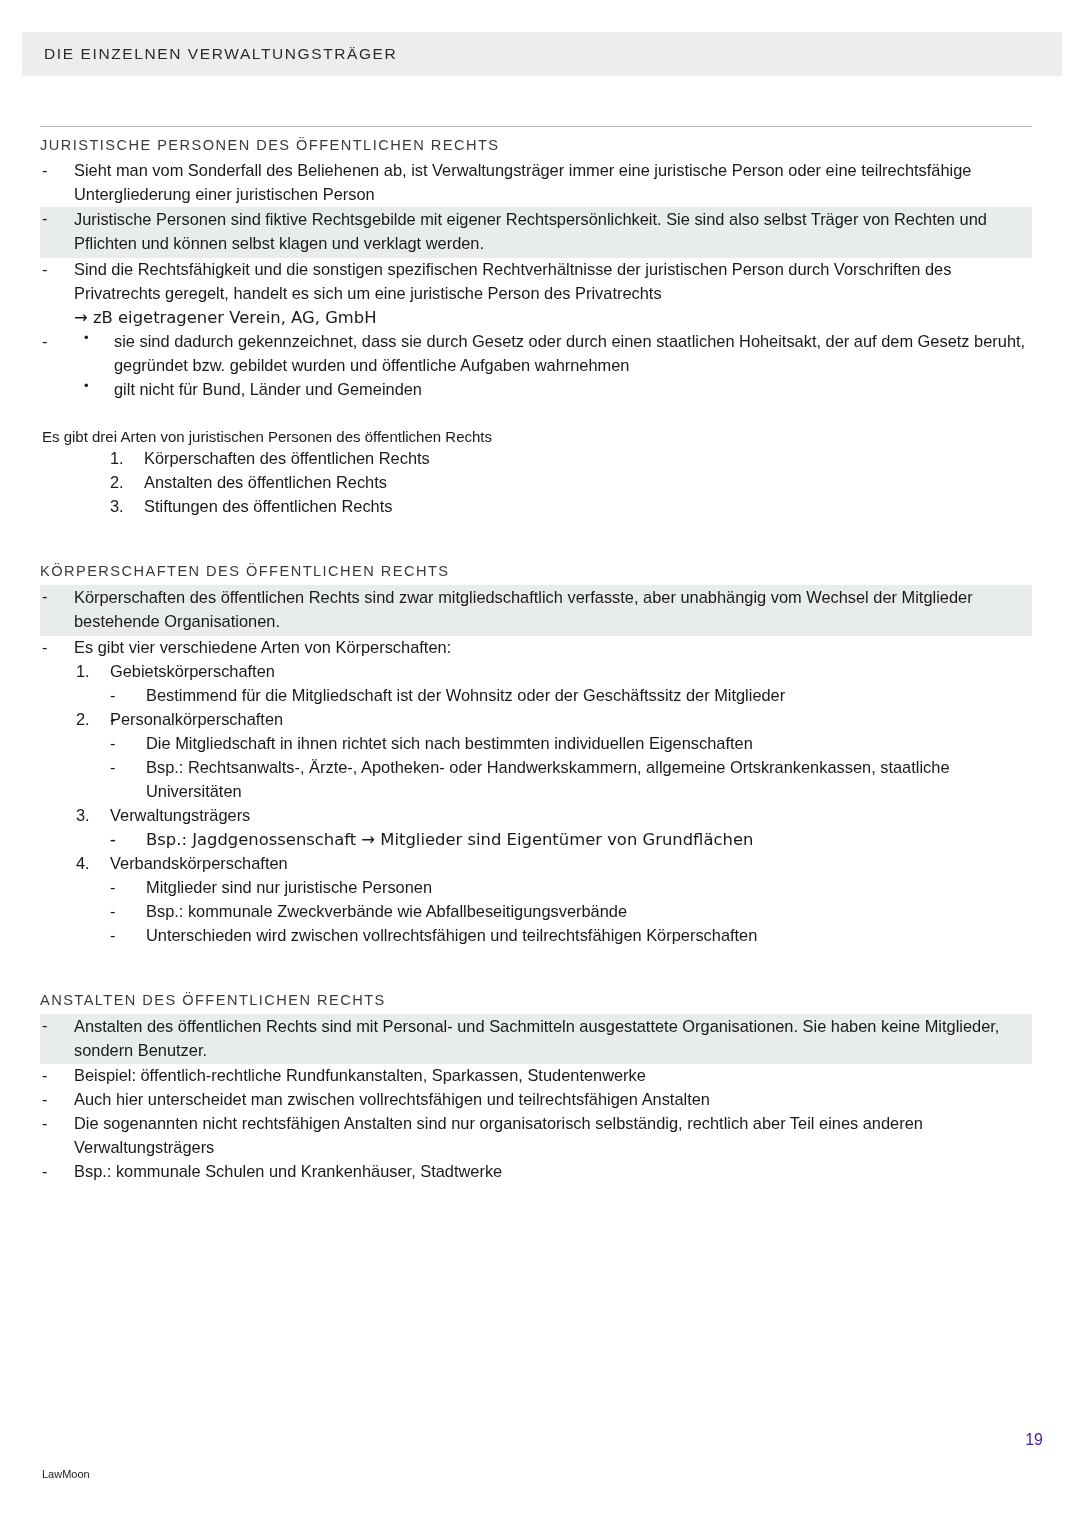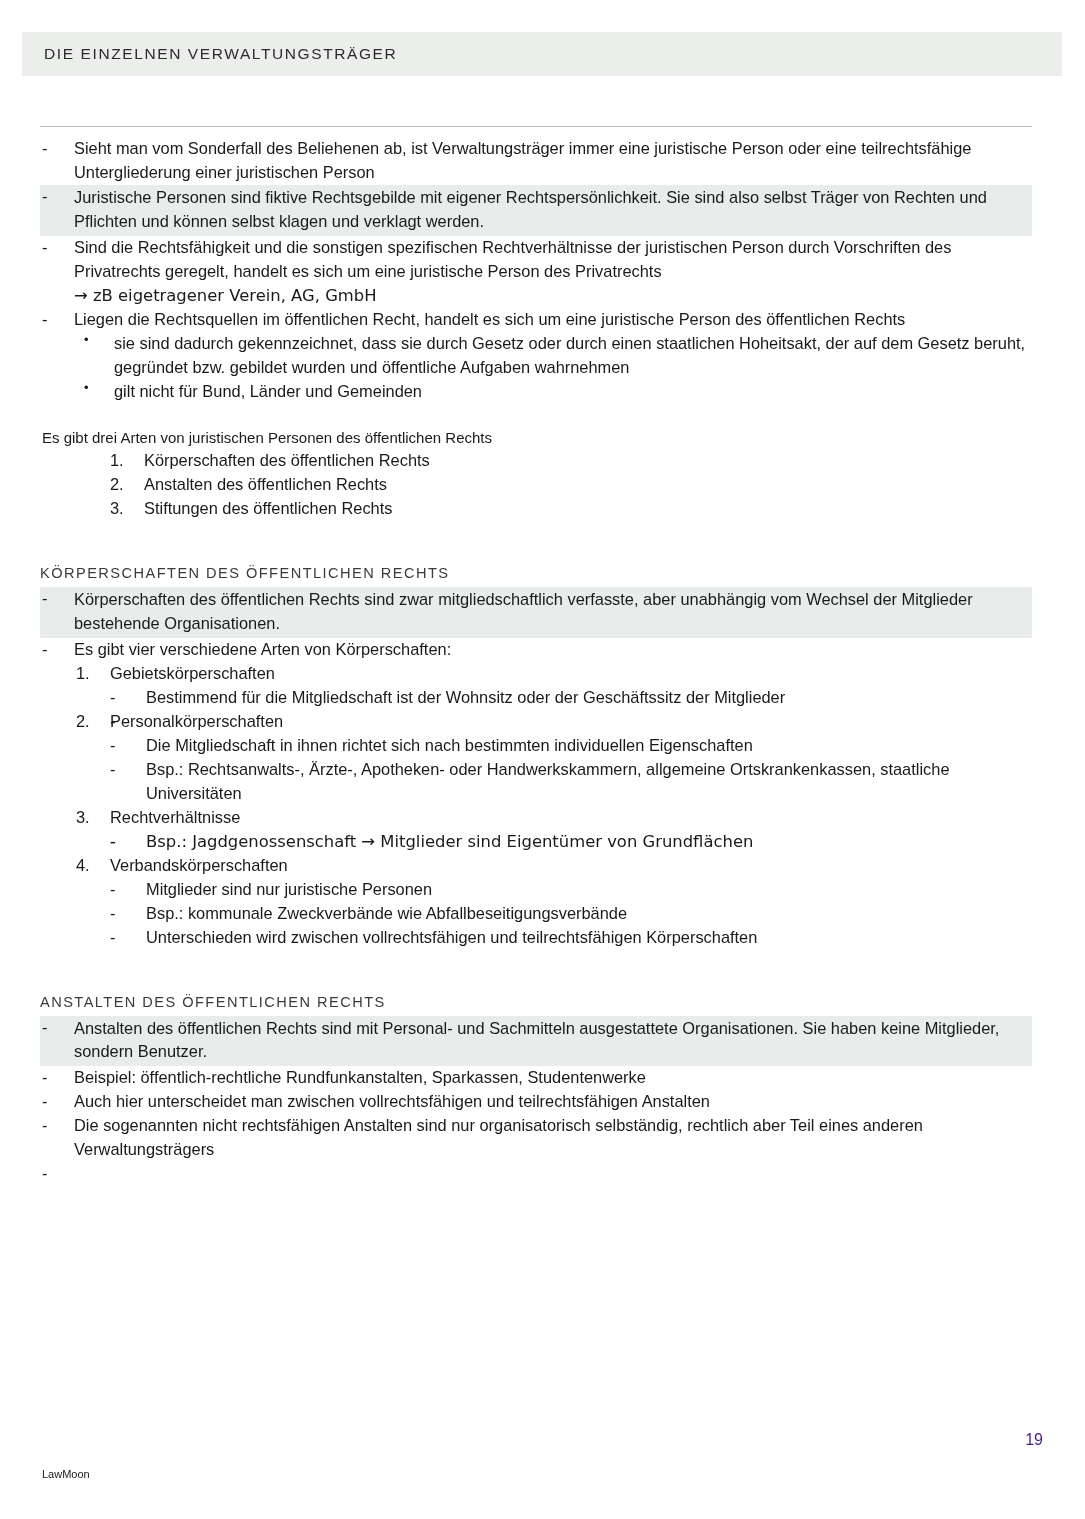--- a/index.html
+++ b/index.html
@@ -157,40 +157,40 @@
 
 <div class="page">
 
   <div class="header-banner">
     <span class="title">DIE EINZELNEN VERWALTUNGSTRÄGER</span>
   </div>
 
   <div class="content">
 
     <div class="rule"></div>
+    <div class="section-head">JURISTISCHE PERSONEN DES ÖFFENTLICHEN RECHTS</div>
 
     <div class="lvl1">
       <span class="dash">-</span>
       <span>Sieht man vom Sonderfall des Beliehenen ab, ist Verwaltungsträger immer eine juristische Person oder eine teilrechtsfähige Untergliederung einer juristischen Person</span>
     </div>
 
     <div class="lvl1 hl-block">
       <span class="dash">-</span>
       <span>Juristische Personen sind fiktive Rechtsgebilde mit eigener Rechtspersönlichkeit. Sie sind also selbst Träger von Rechten und Pflichten und können selbst klagen und verklagt werden.</span>
     </div>
 
     <div class="lvl1">
       <span class="dash">-</span>
       <span>Sind die Rechtsfähigkeit und die sonstigen spezifischen Rechtverhältnisse der juristischen Person durch Vorschriften des Privatrechts geregelt, handelt es sich um eine juristische Person des Privatrechts</span>
       <div class="arrow">→ zB eigetragener Verein, AG, GmbH</div>
     </div>
 
     <div class="lvl1">
       <span class="dash">-</span>
-      <span>Liegen die Rechtsquellen im öffentlichen Recht, handelt es sich um eine juristische Person des öffentlichen Rechts</span>
     </div>
 
     <div class="lvl2-bullet">
       <span class="dot">•</span>
       <span>sie sind dadurch gekennzeichnet, dass sie durch Gesetz oder durch einen staatlichen Hoheitsakt, der auf dem Gesetz beruht, gegründet bzw. gebildet wurden und öffentliche Aufgaben wahrnehmen</span>
     </div>
 
     <div class="lvl2-bullet">
       <span class="dot">•</span>
       <span>gilt nicht für Bund, Länder und Gemeinden</span>
@@ -247,21 +247,21 @@
       <span class="dash">-</span>
       <span>Die Mitgliedschaft in ihnen richtet sich nach bestimmten individuellen Eigenschaften</span>
     </div>
     <div class="sub-dash">
       <span class="dash">-</span>
       <span>Bsp.: Rechtsanwalts-, Ärzte-, Apotheken- oder Handwerkskammern, allgemeine Ortskrankenkassen,          staatliche Universitäten</span>
     </div>
 
     <div class="num-item-b">
       <span class="num">3.</span>
-      <span>Rechtverhältnisse</span>
+      <span>Verwaltungsträgers</span>
     </div>
     <div class="sub-dash">
       <span class="dash">-</span>
     </div>
     <div class="sub-dash arrow">
       <span class="dash">-</span>
       <span>Bsp.: Jagdgenossenschaft → Mitglieder sind Eigentümer von Grundflächen</span>
     </div>
 
     <div class="num-item-b">
@@ -297,20 +297,21 @@
     <div class="lvl1">
       <span class="dash">-</span>
       <span>Auch hier unterscheidet man zwischen vollrechtsfähigen und teilrechtsfähigen Anstalten</span>
     </div>
     <div class="lvl1">
       <span class="dash">-</span>
       <span>Die sogenannten nicht rechtsfähigen Anstalten sind nur organisatorisch selbständig, rechtlich aber Teil eines anderen Verwaltungsträgers</span>
     </div>
     <div class="lvl1">
       <span class="dash">-</span>
+      <span>Bsp.: kommunale Schulen und Krankenhäuser, Stadtwerke</span>
     </div>
 
   </div>
 
   <div class="page-number">19</div>
   <div class="footer-brand">LawMoon</div>
 
 </div>
 
 </body></html>

